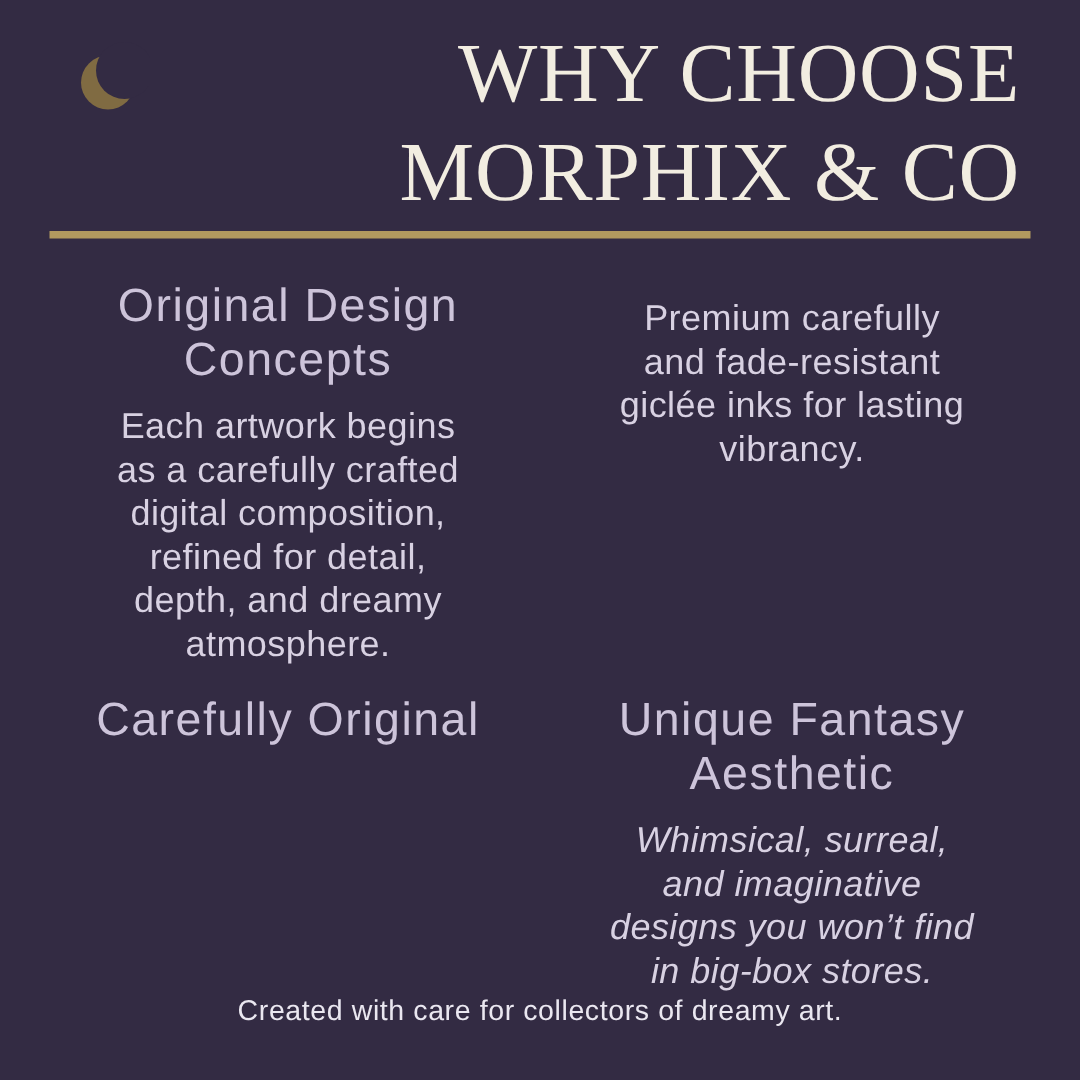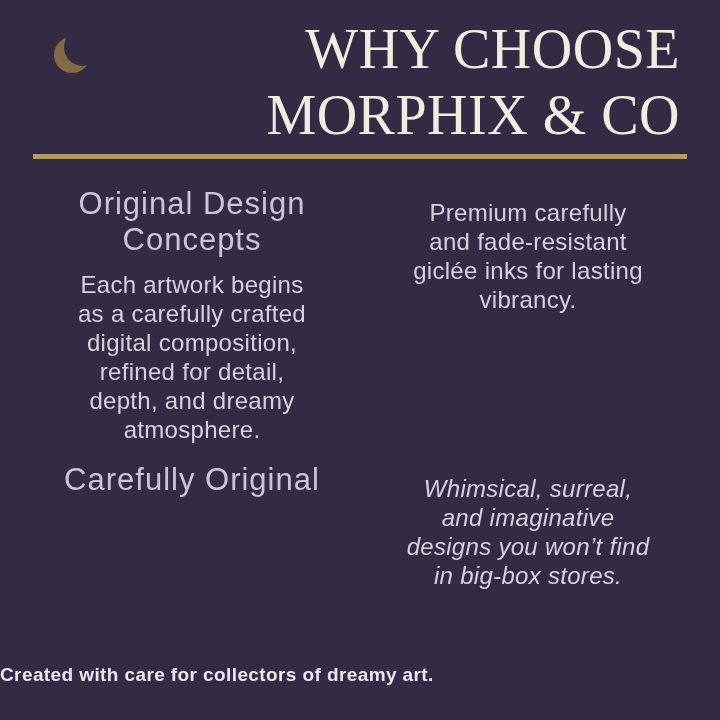--- a/index.html
+++ b/index.html
@@ -72,22 +72,21 @@
     color: #d8d1e2;
     text-align: center;
   }
   .cell.wide-body p { max-width: 252px; font-style: italic; }
   
   .footer {
     position: absolute;
     left: 0;
     right: 0;
     bottom: 34px;
-    text-align: left;
-    font-weight: bold;
+    text-align: center;
   }
   .footer p {
     margin: 0;
     font-size: 19px;
     letter-spacing: 0.4px;
     color: #eae7f0;
   }
 </style>
 </head>
 <body>
@@ -115,20 +114,21 @@
 
     <div class="cell">
       <p>Premium carefully and fade-resistant giclée inks for lasting vibrancy.</p>
     </div>
 
     <div class="cell">
       <h2>Carefully Original</h2>
     </div>
 
     <div class="cell wide-body">
+      <h2>Unique Fantasy Aesthetic</h2>
       <p>Whimsical, surreal, and imaginative designs you won’t find in big-box stores.</p>
     </div>
 
   </div>
 
   <div class="footer">
     <p>Created with care for collectors of dreamy art.</p>
   </div>
 
 </div>

